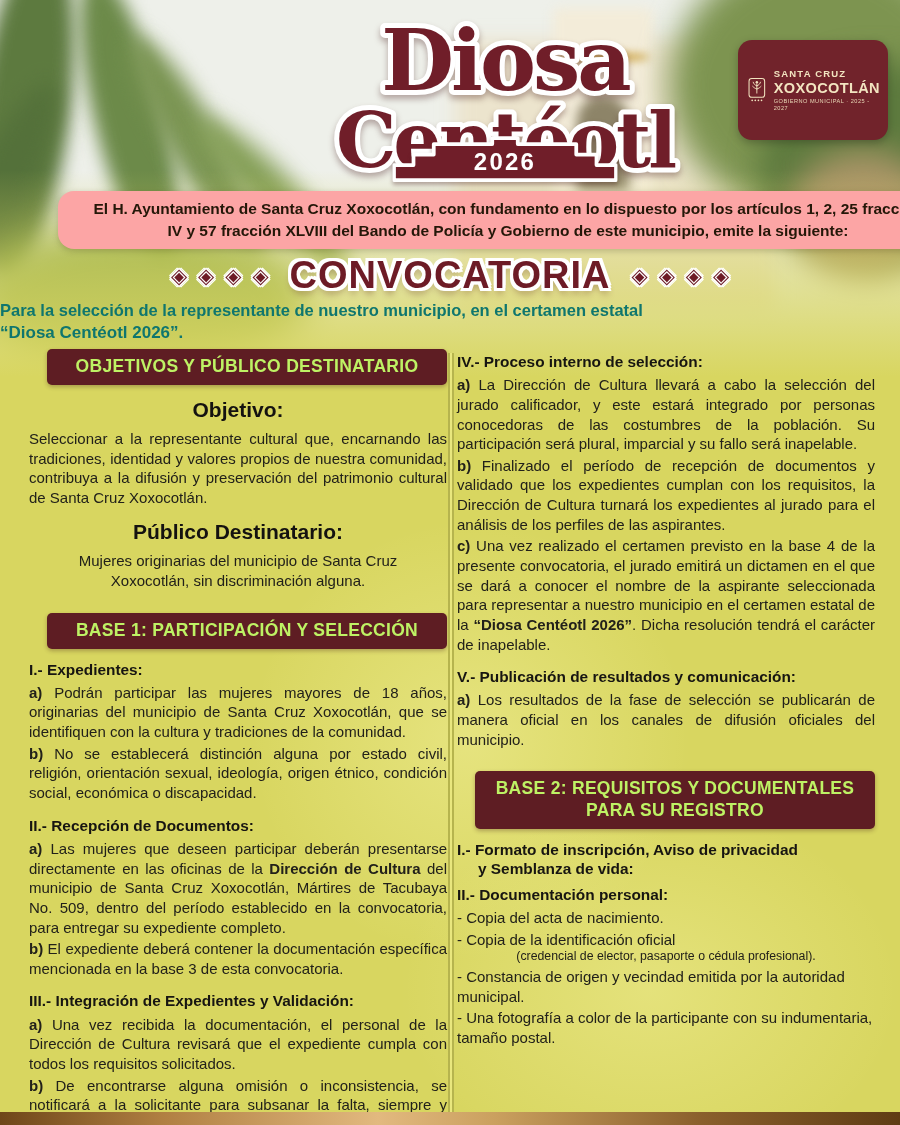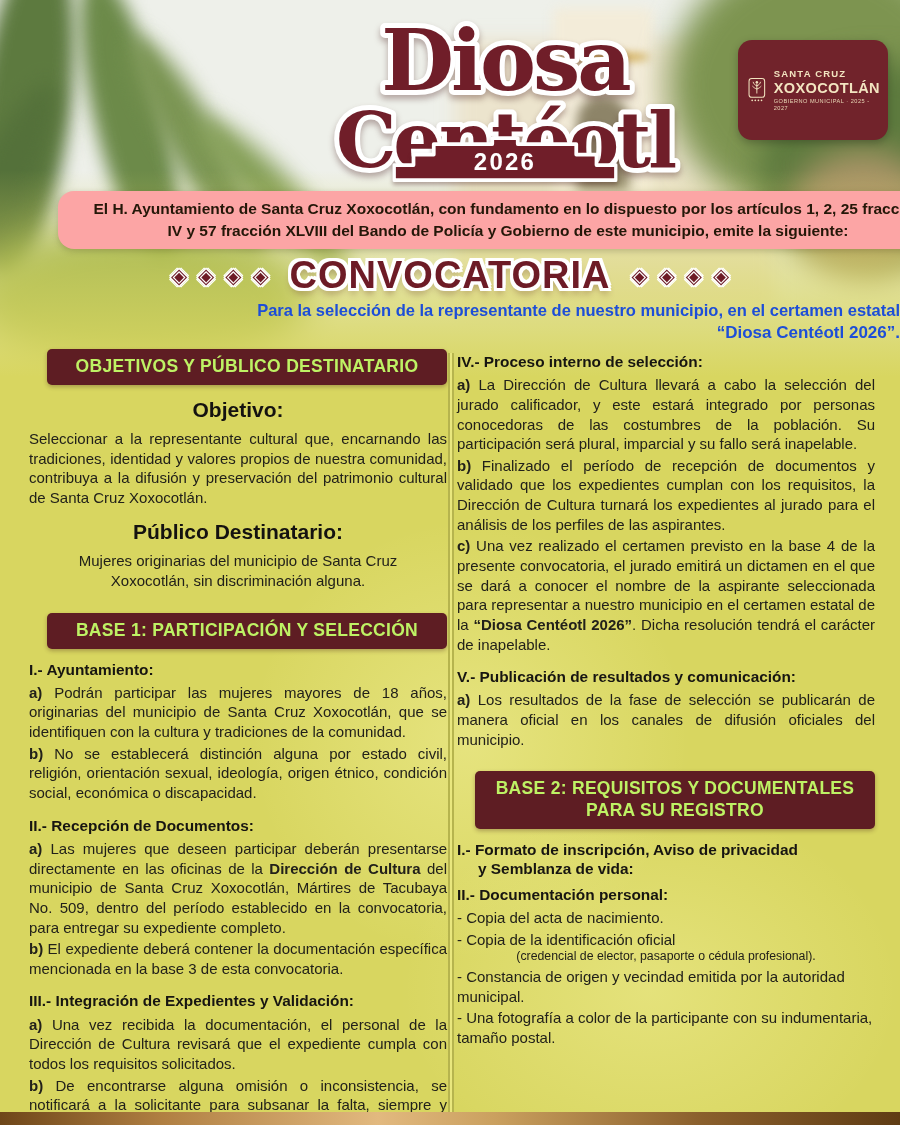--- a/index.html
+++ b/index.html
@@ -55,21 +55,21 @@
             color:#241708;line-height:1.42;}
 
   
   .convo-row{position:absolute;top:254px;left:0;width:900px;display:flex;align-items:center;
              justify-content:center;gap:11px;}
   .orn{font-size:21px;color:#6d1b26;line-height:1;
        text-shadow:-2px -2px 0 #fff,2px -2px 0 #fff,-2px 2px 0 #fff,2px 2px 0 #fff,0 -2px 0 #fff,0 2px 0 #fff,-2px 0 0 #fff,2px 0 0 #fff;}
   .convo{margin:0 10px;font-size:38px;font-weight:800;letter-spacing:1px;color:#6d1b26;
        text-shadow:-3px -3px 0 #fff,0 -3px 0 #fff,3px -3px 0 #fff,-3px 0 0 #fff,3px 0 0 #fff,
                    -3px 3px 0 #fff,0 3px 0 #fff,3px 3px 0 #fff,0 6px 7px rgba(90,40,30,.40);}
-  .subtitle{position:absolute;top:301px;left:0;width:900px;text-align:right;color:#1d4ed8;}
+  .subtitle{position:absolute;top:301px;left:0;width:900px;text-align:left;color:#0f766e;}
   .subtitle .s1{font-size:16.5px;font-weight:600;}
   .subtitle .s2{font-size:17px;font-weight:700;margin-top:3px;}
 
   
   .cols{position:absolute;top:349px;left:29px;width:846px;display:flex;}
   .col{width:418px;}
   .col-l{padding-right:1px;}
   .col-r{padding-left:3px;}
   .divider{width:6px;margin:4px 0 14px;
      background:linear-gradient(90deg,#b6b44e 0 2px,#e9e77e 2px 4px,#b6b44e 4px 6px);}
@@ -172,21 +172,21 @@
       <div class="badge mb">OBJETIVOS Y PÚBLICO DESTINATARIO</div>
 
       <div class="center-h">Objetivo:</div>
       <p class="para">Seleccionar a la representante cultural que, encarnando las tradiciones, identidad y valores propios de nuestra comunidad, contribuya a la difusión y preservación del patrimonio cultural de Santa Cruz Xoxocotlán.</p>
 
       <div class="center-h">Público Destinatario:</div>
       <p class="para center">Mujeres originarias del municipio de Santa Cruz Xoxocotlán, sin discriminación alguna.</p>
 
       <div class="badge mt mb">BASE 1: PARTICIPACIÓN Y SELECCIÓN</div>
 
-      <div class="roman first">I.- Ayuntamiento:</div>
+      <div class="roman first">I.- Expedientes:</div>
       <p class="para"><span class="b">a) </span><span>Podrán participar las mujeres mayores de 18 años, originarias del municipio de Santa Cruz Xoxocotlán, que se identifiquen con la cultura y tradiciones de la comunidad.</span></p>
       <p class="para"><span class="b">b) </span><span>No se establecerá distinción alguna por estado civil, religión, orientación sexual, ideología, origen étnico, condición social, económica o discapacidad.</span></p>
 
       <div class="roman">II.- Recepción de Documentos:</div>
       <p class="para"><span class="b">a) </span><span>Las mujeres que deseen participar deberán presentarse directamente en las oficinas de la </span><span class="b">Dirección de Cultura</span><span> del municipio de Santa Cruz Xoxocotlán, Mártires de Tacubaya No. 509, dentro del período establecido en la convocatoria, para entregar su expediente completo.</span></p>
       <p class="para"><span class="b">b) </span><span>El expediente deberá contener la documentación específica mencionada en la base 3 de esta convocatoria.</span></p>
 
       <div class="roman">III.- Integración de Expedientes y Validación:</div>
       <p class="para"><span class="b">a) </span><span>Una vez recibida la documentación, el personal de la Dirección de Cultura revisará que el expediente cumpla con todos los requisitos solicitados.</span></p>
       <p class="para"><span class="b">b) </span><span>De encontrarse alguna omisión o inconsistencia, se notificará a la solicitante para subsanar la falta, siempre y cuando no se exceda la fecha límite de inscripción.</span></p>

